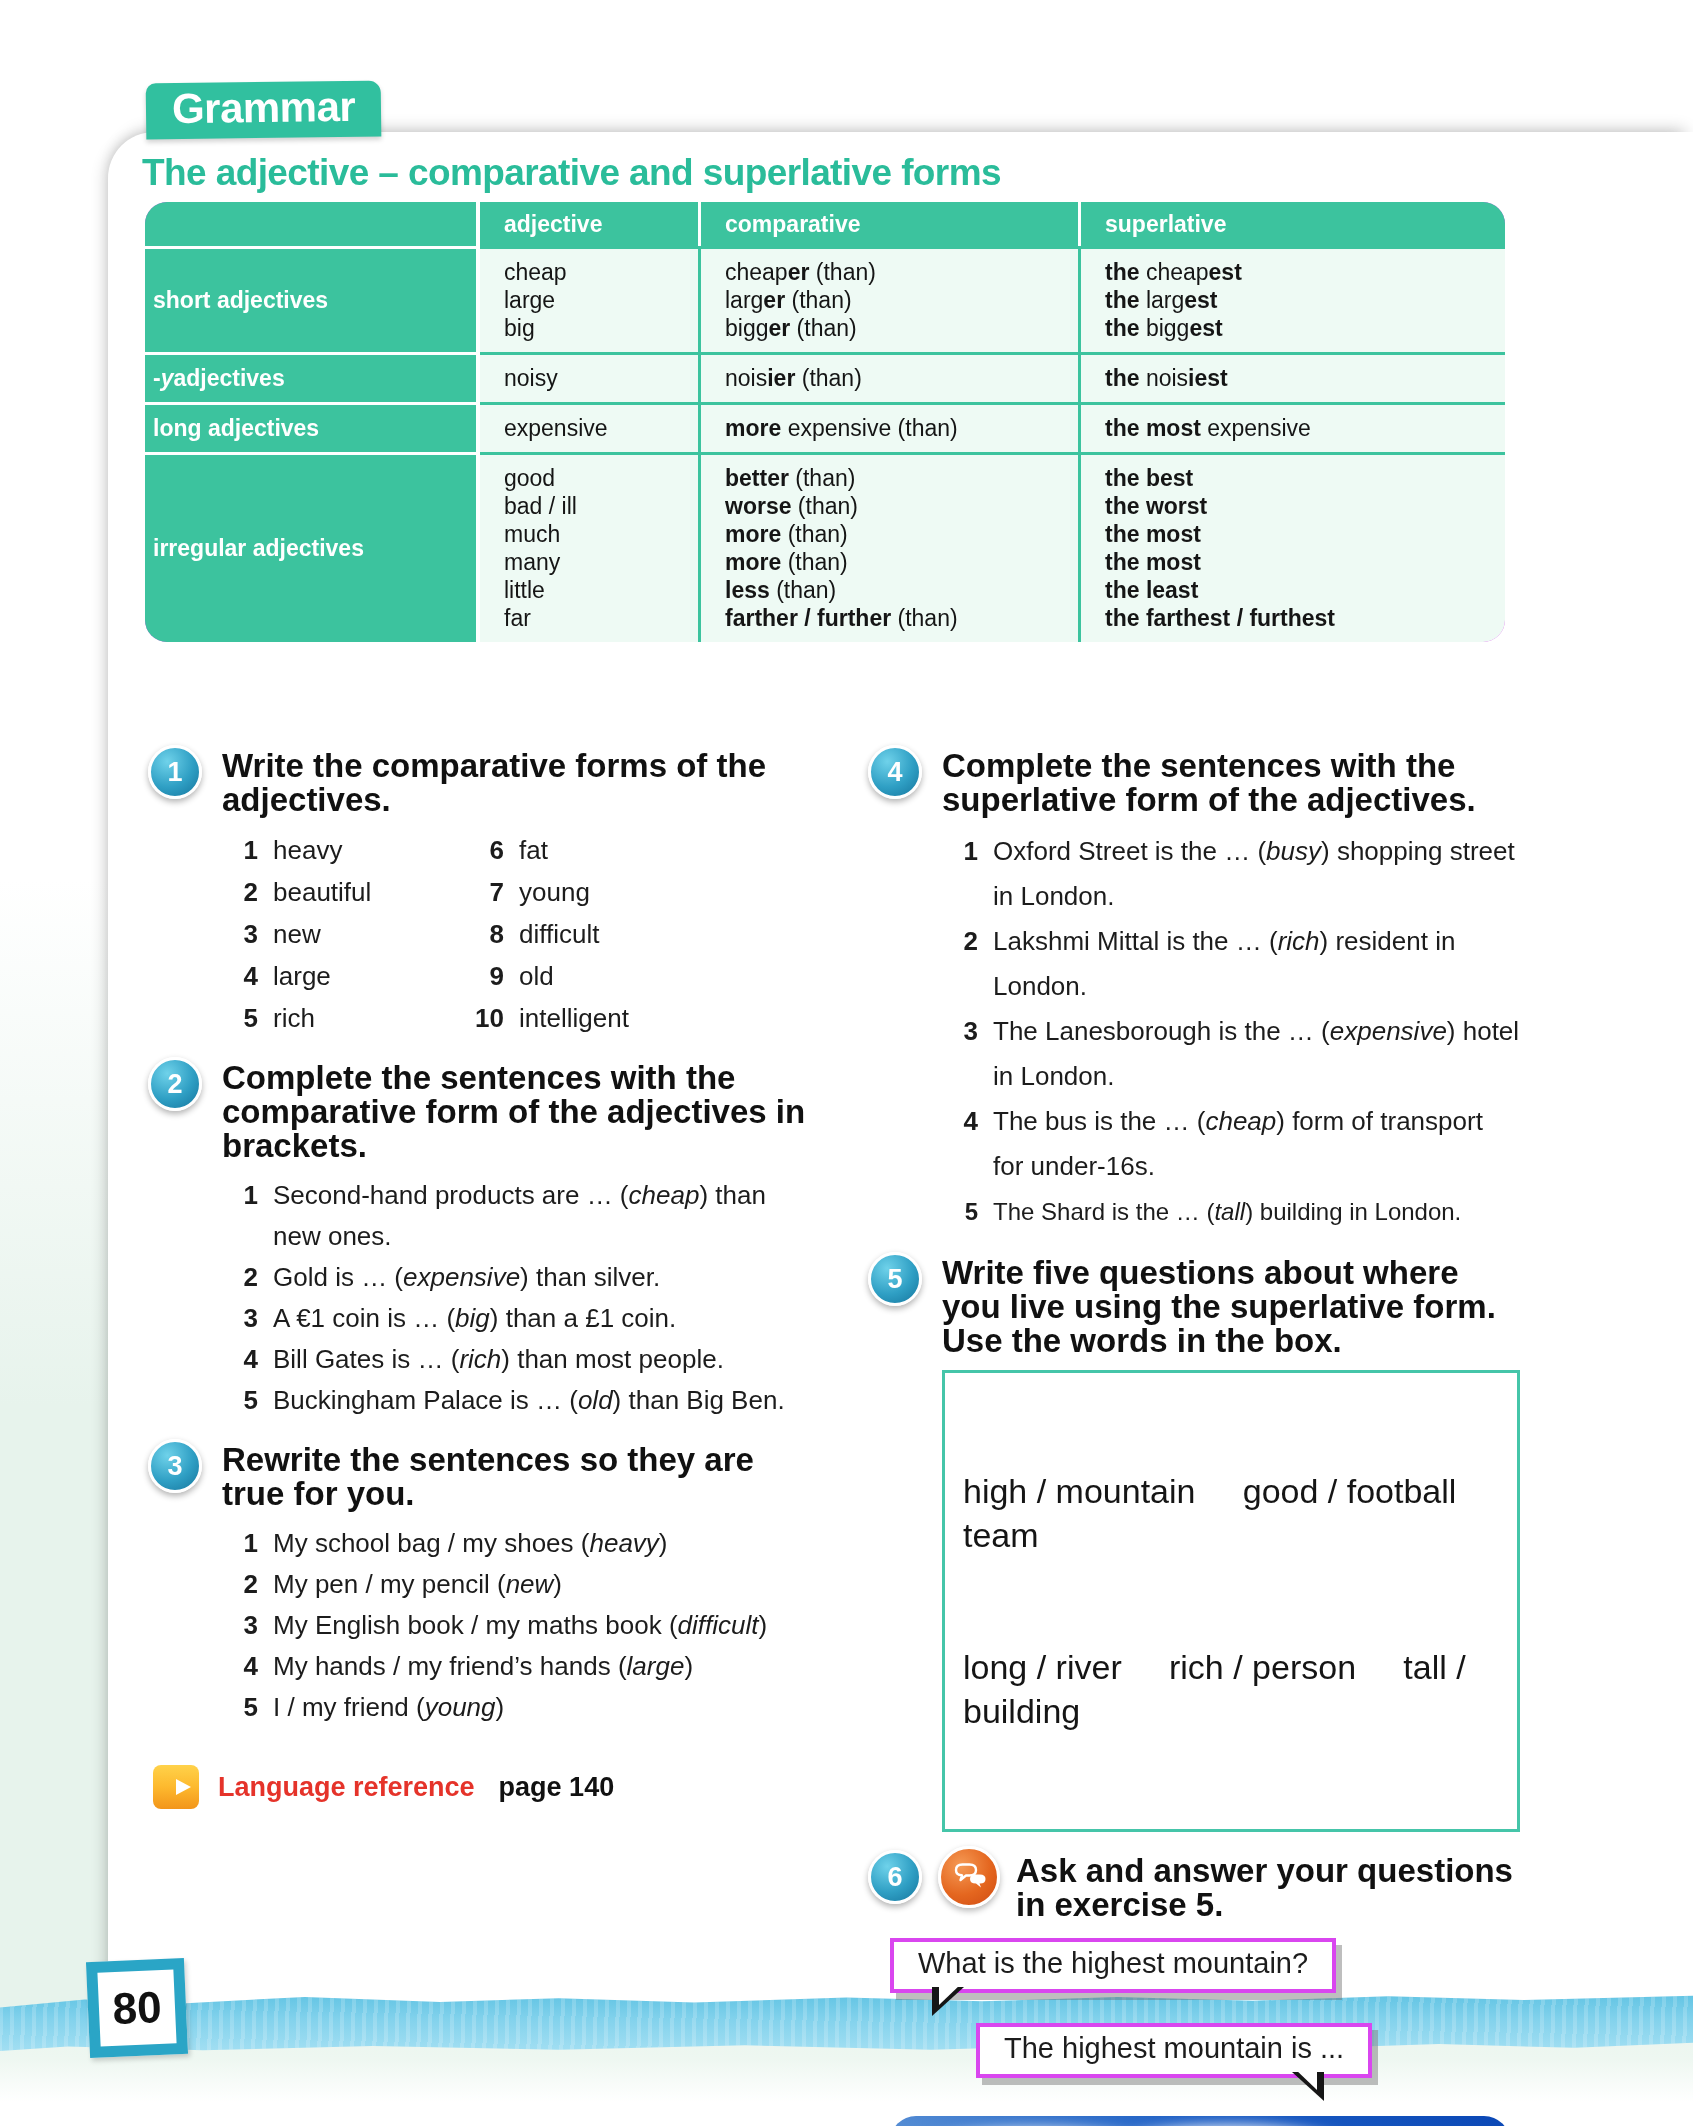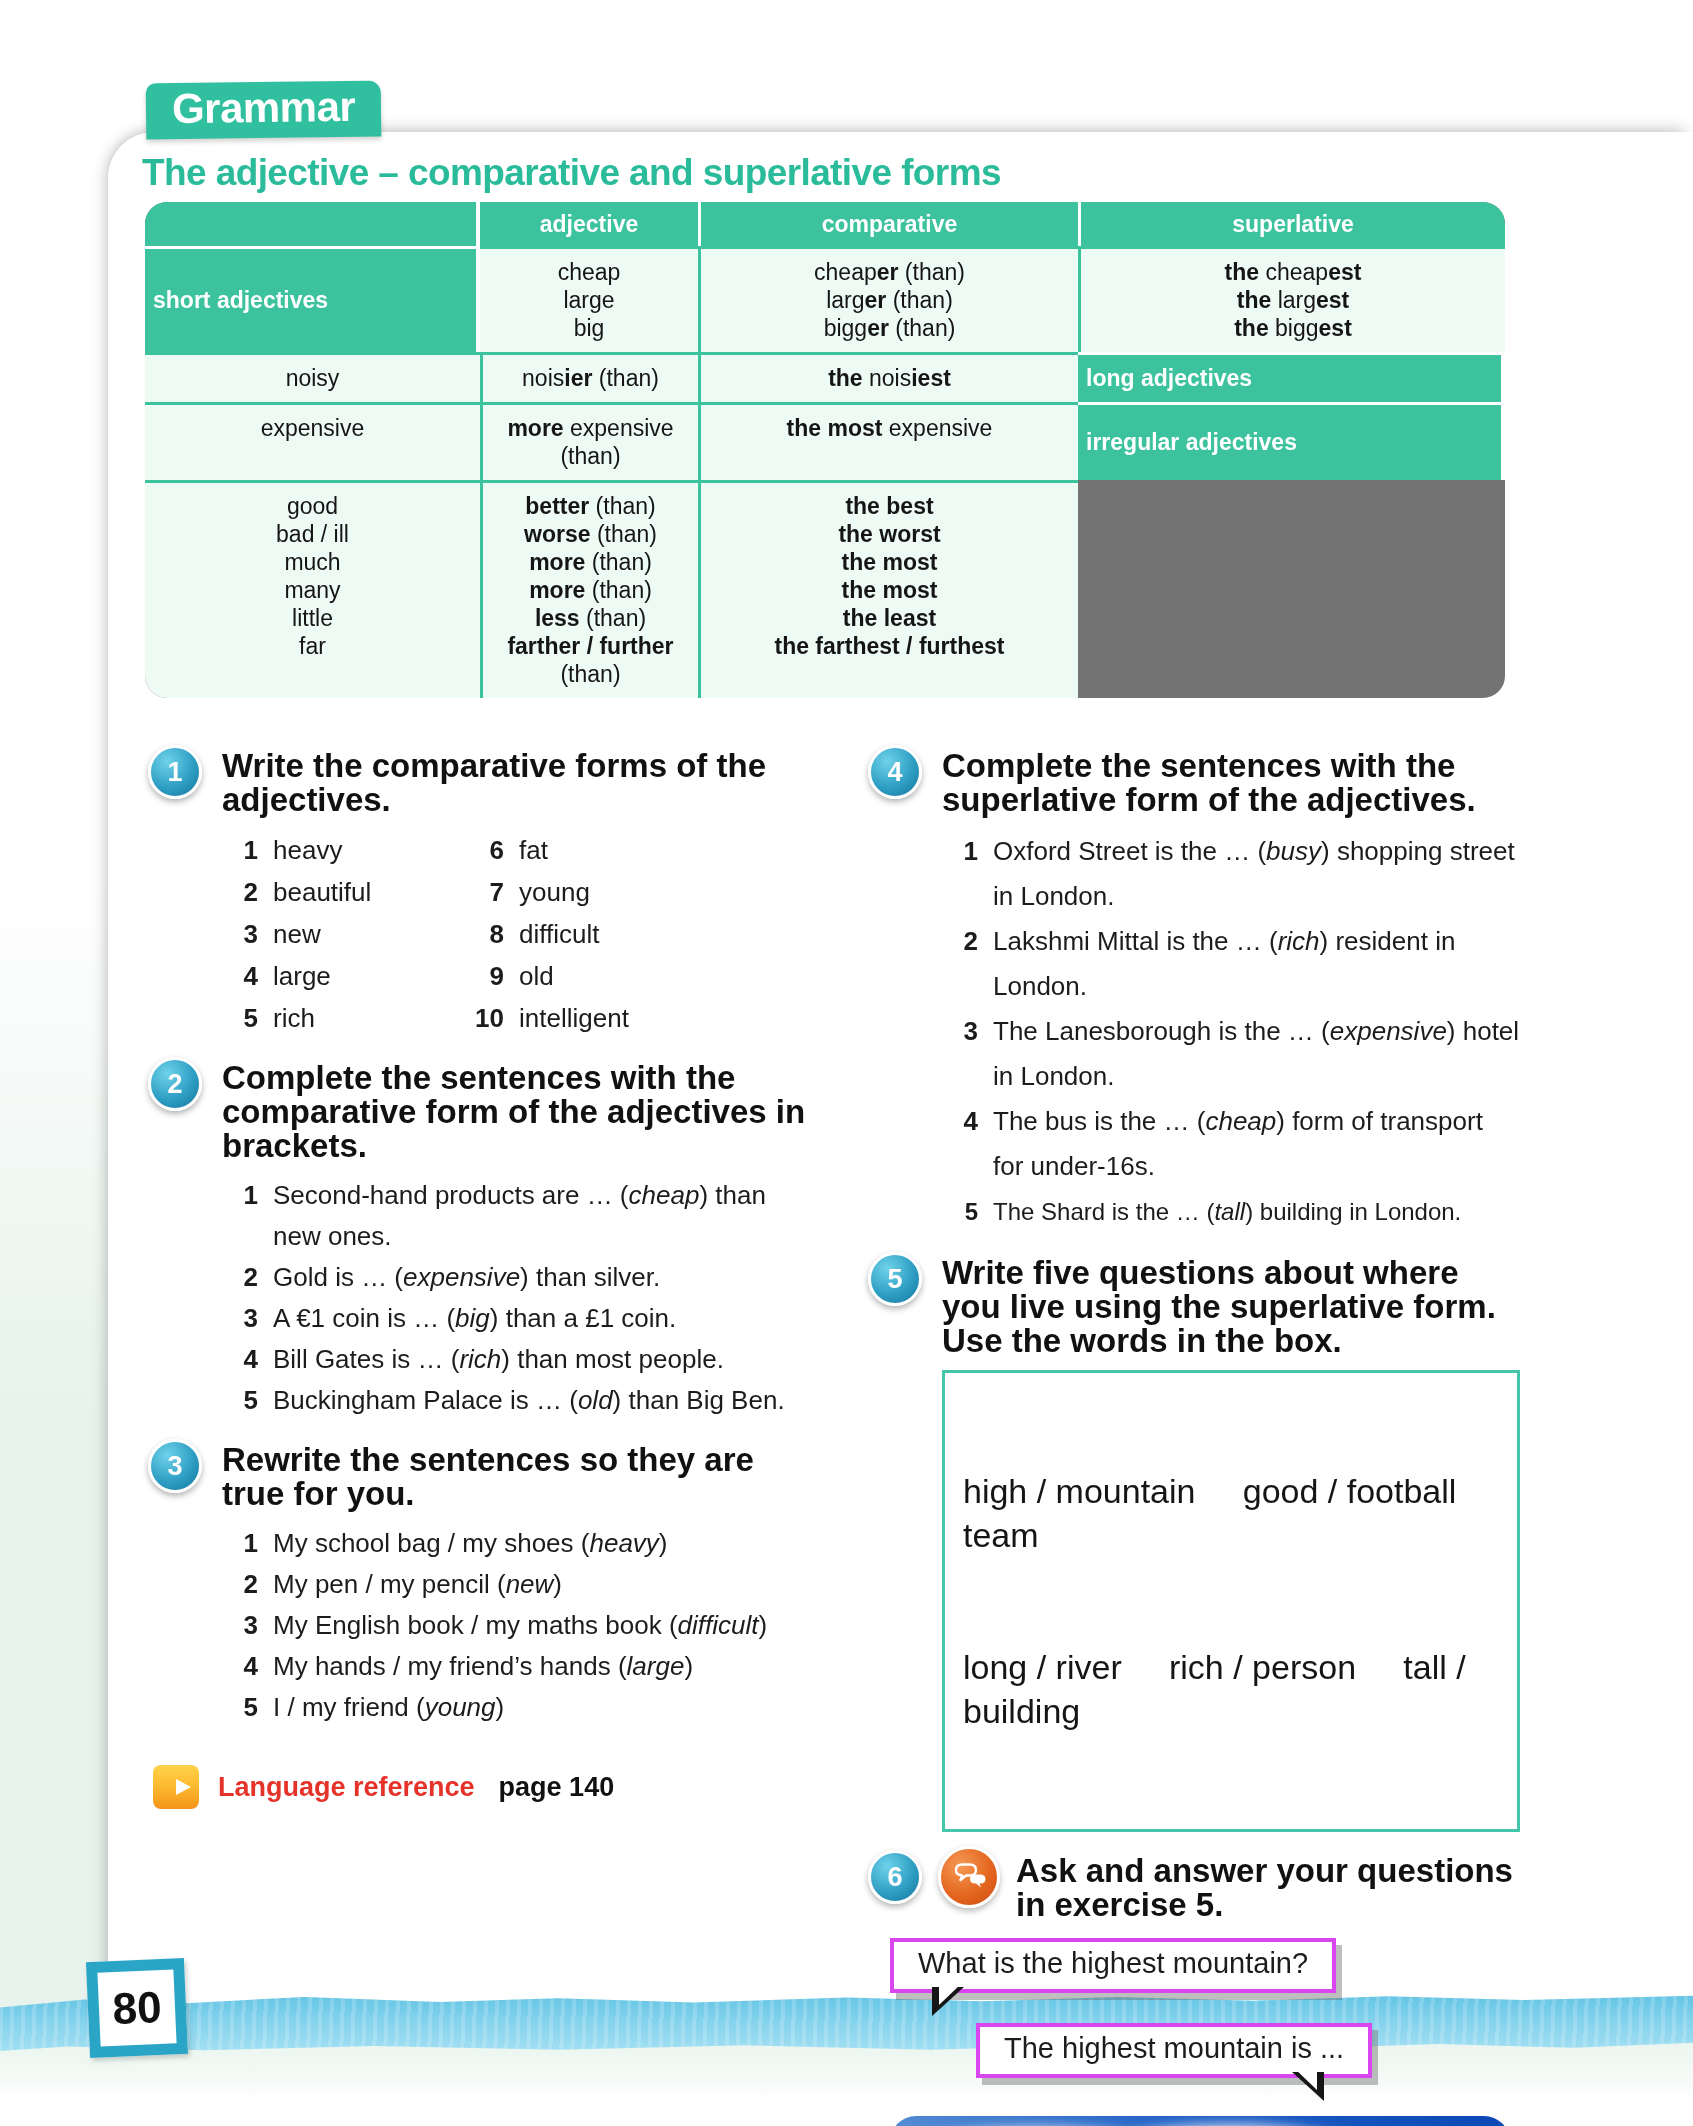--- a/index.html
+++ b/index.html
@@ -21,22 +21,22 @@
   .gram-tab{position:absolute;left:146px;top:82px;z-index:2;background:#31c09f;
     padding:2px 26px 6px;border-radius:10px 12px 0 0;transform:rotate(-.7deg);
     color:#fff;font-weight:bold;font-size:42px;letter-spacing:-.5px;
     box-shadow:0 3px 5px rgba(0,0,0,.18);}
 
   .page-title{position:absolute;left:142px;top:152px;z-index:2;font-size:37px;font-weight:bold;
     color:#2abc9a;letter-spacing:-.6px;}
 
   
   .gtable{position:absolute;left:145px;top:202px;width:1360px;z-index:2;display:grid;
-    grid-template-columns:335px 218px 380px 1fr;background:#737373;border-radius:22px;
-    overflow:hidden;font-size:23px;text-align:center;}
+    grid-template-columns:335px 218px 380px 1fr;background:#d946ef;border-radius:22px;
+    overflow:hidden;font-size:23px;}
   .c{padding:7px 24px;}
   .hcell{background:#3cc39e;color:#fff;font-weight:bold;padding-top:9px;padding-bottom:8px;}
   .hcell.sep{border-left:3px solid #fff;}
   .lab{background:#3cc39e;color:#fff;font-weight:bold;border-right:4px solid #fff;
     display:flex;align-items:center;font-size:23px;padding-left:8px;}
   .lab.rowlab{border-top:3px solid #fff;}
   .bcell{background:#eefaf4;border-top:3px solid #3cc39e;line-height:28px;padding-top:9px;padding-bottom:10px;color:#151515;}
   .bcell.sep{border-left:3px solid #3cc39e;}
 
   
@@ -136,20 +136,21 @@
       <div>cheap<b>er</b> (than)</div>
       <div>larg<b>er</b> (than)</div>
       <div>bigg<b>er</b> (than)</div>
     </div>
     <div class="c bcell sep">
       <div><b>the</b> cheap<b>est</b></div>
       <div><b>the</b> larg<b>est</b></div>
       <div><b>the</b> bigg<b>est</b></div>
     </div>
 
+    <div class="c lab rowlab">-<i>y</i> adjectives</div>
     <div class="c bcell">
       <div>noisy</div>
     </div>
     <div class="c bcell sep">
       <div>nois<b>ier</b> (than)</div>
     </div>
     <div class="c bcell sep">
       <div><b>the</b> nois<b>iest</b></div>
     </div>
 

